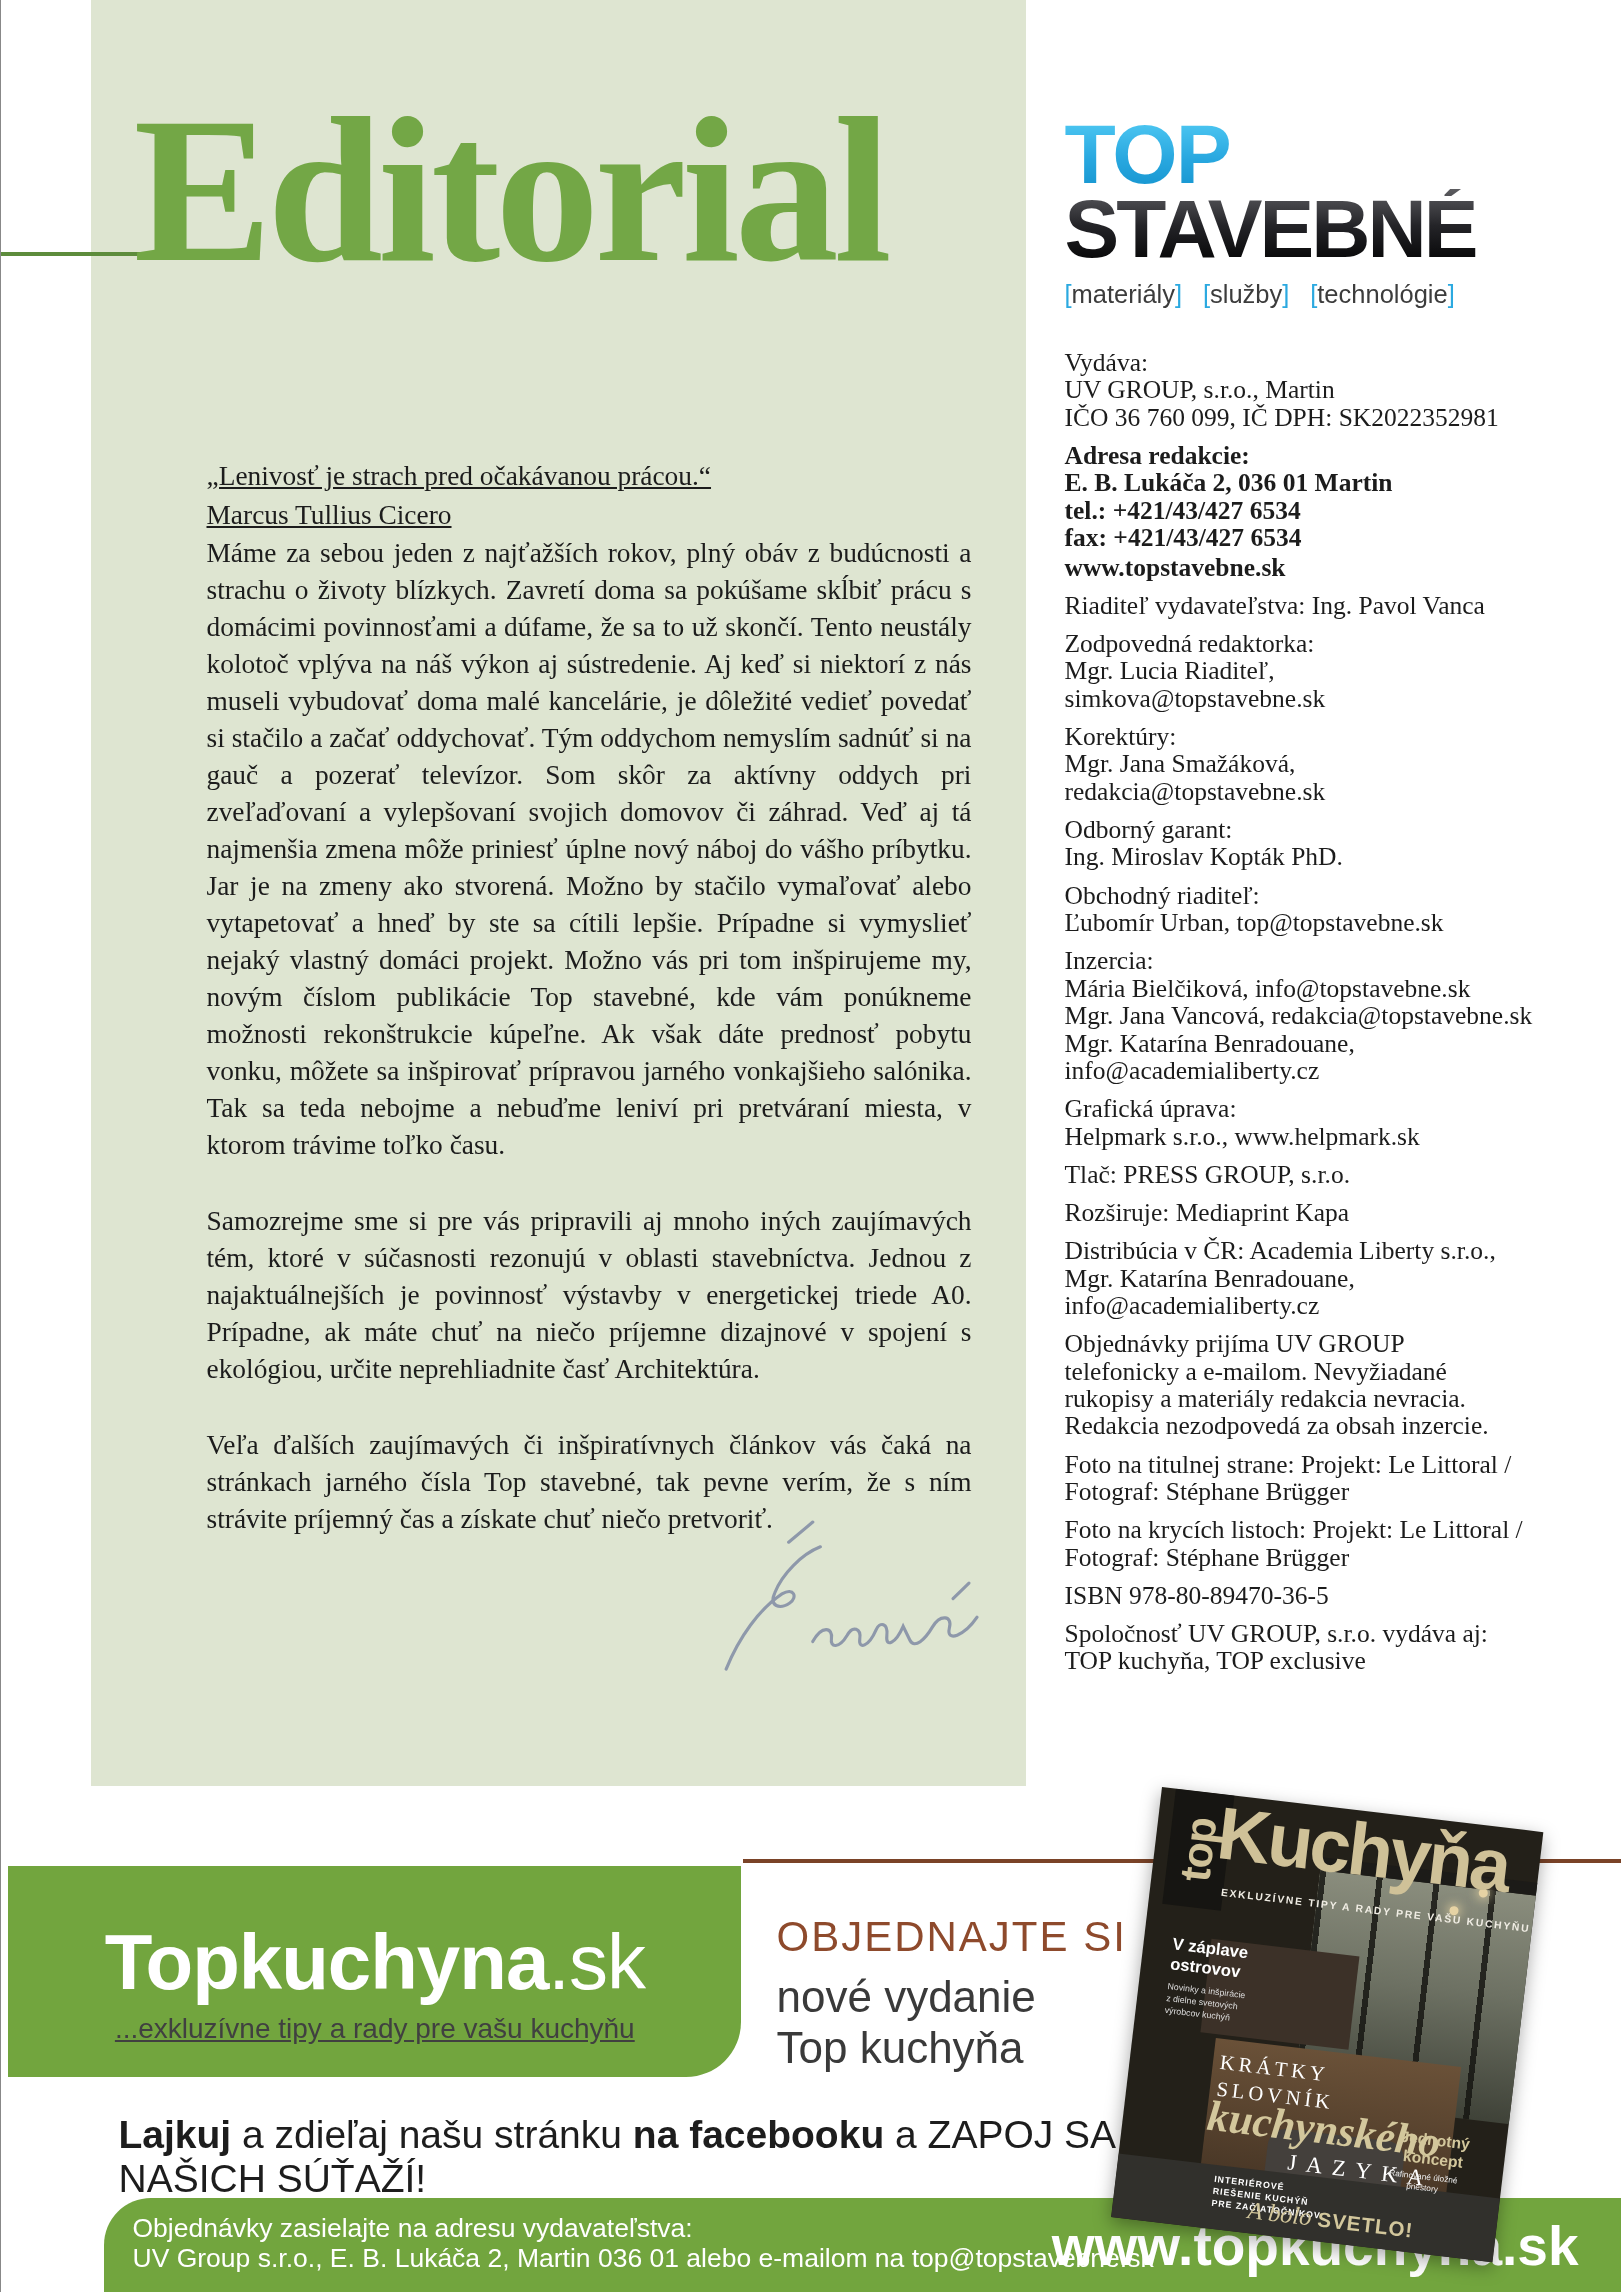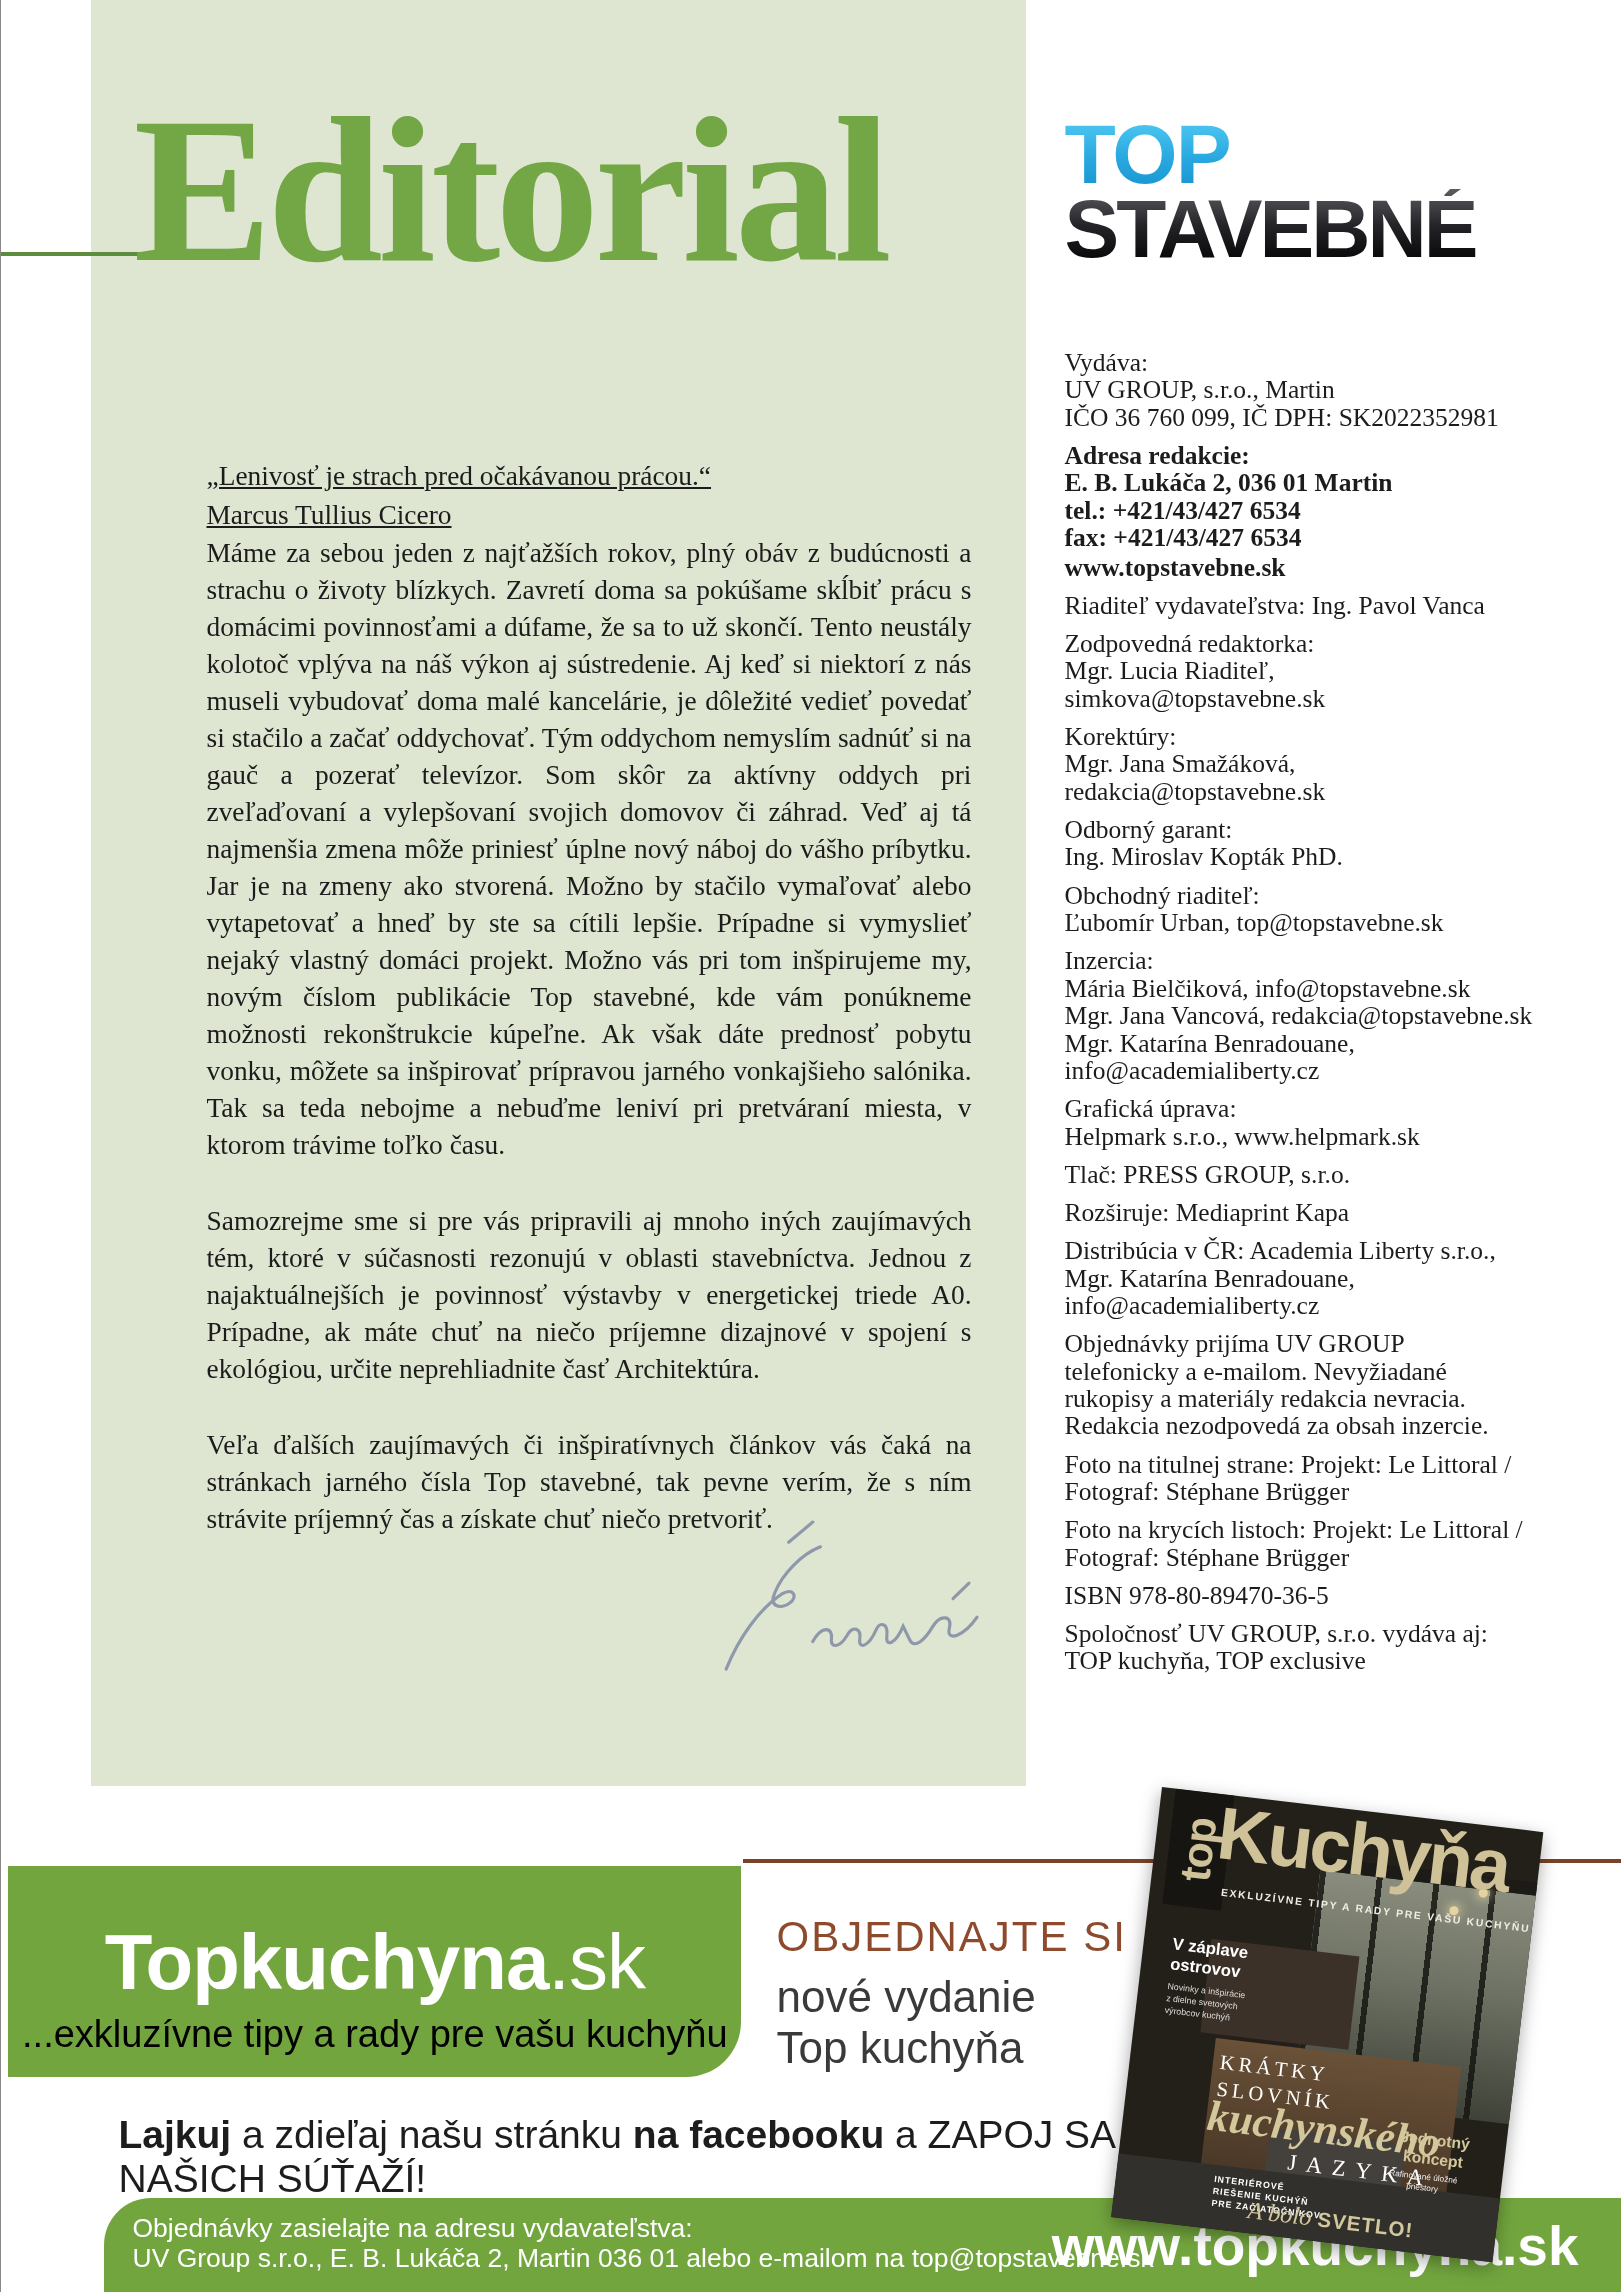--- a/index.html
+++ b/index.html
@@ -31,21 +31,21 @@
   .quote{white-space:pre-line;line-height:39px;text-decoration:underline;}
   .para{text-align:justify;margin-bottom:39px;}
   .signature{position:absolute;left:686px;top:1505px;width:314px;height:186px;transform:rotate(-3deg);}
   
   .brown-rule{position:absolute;left:742px;top:1859px;width:879px;height:3.9px;background:#7a4328;z-index:1;}
   .kitchen-banner{position:absolute;left:7.8px;top:1866px;width:733px;height:211px;background:#72a53e;
                   border-radius:0 0 55px 0;z-index:2;font-family:"Liberation Sans",sans-serif;
                   display:flex;flex-direction:column;align-items:center;text-align:right;}
   .kb-title{margin-top:57px;font-size:78px;line-height:1;color:#fff;font-weight:700;letter-spacing:-1px;}
   .kb-title .light{font-weight:400;}
-  .kb-sub{margin-top:11.8px;font-size:38px;color:#000000;font-weight:400;}
+  .kb-sub{margin-top:11.8px;font-size:28px;color:#404040;font-weight:400;text-decoration:underline;}
   .order{position:absolute;left:776px;top:1913px;font-family:"Liberation Sans",sans-serif;z-index:2;}
   .order-l1{font-size:42px;color:#8e4a2c;letter-spacing:2px;font-weight:500;}
   .order-l2{font-size:44px;color:#3a3a3a;line-height:51px;margin-top:9.8px;white-space:pre-line;}
   .lajkuj{position:absolute;left:118px;top:2113px;width:1137px;font-family:"Liberation Sans",sans-serif;
           font-size:39px;color:#1d1d1d;z-index:2;}
   .lajkuj .b{font-weight:700;}
   .footer{position:absolute;left:103px;top:2198px;width:1518px;height:94px;background:#72a53e;
           border-radius:47px 0 0 0;z-index:1;font-family:"Liberation Sans",sans-serif;color:#fff;}
   .footer-addr{position:absolute;left:29px;top:14.7px;font-size:26.5px;line-height:30px;white-space:pre-line;}
   .footer-url{position:absolute;right:43px;top:15.7px;font-size:55px;font-weight:700;letter-spacing:0;}
@@ -101,20 +101,25 @@
 
 <div class="page">
 
   <div class="green-panel"></div>
   <div class="left-rule"></div>
   <div class="editorial">Editorial</div>
 
   <div class="brand">
     <div class="brand-top">TOP</div>
     <div class="brand-stav">STAVEBNÉ</div>
+    <div class="brand-tags">
+      <span class="tag"><span class="bk">[</span><span>materiály</span><span class="bk">]</span></span>
+      <span class="tag"><span class="bk">[</span><span>služby</span><span class="bk">]</span></span>
+      <span class="tag"><span class="bk">[</span><span>technológie</span><span class="bk">]</span></span>
+    </div>
   </div>
 
   <div class="colophon">
     <div class="sec">Vydáva:
 UV GROUP, s.r.o., Martin
 IČO 36 760 099, IČ DPH: SK2022352981</div>
     <div class="sec tight">Adresa redakcie:
 E. B. Lukáča 2, 036 01 Martin
 tel.: +421/43/427 6534
 fax: +421/43/427 6534</div>

